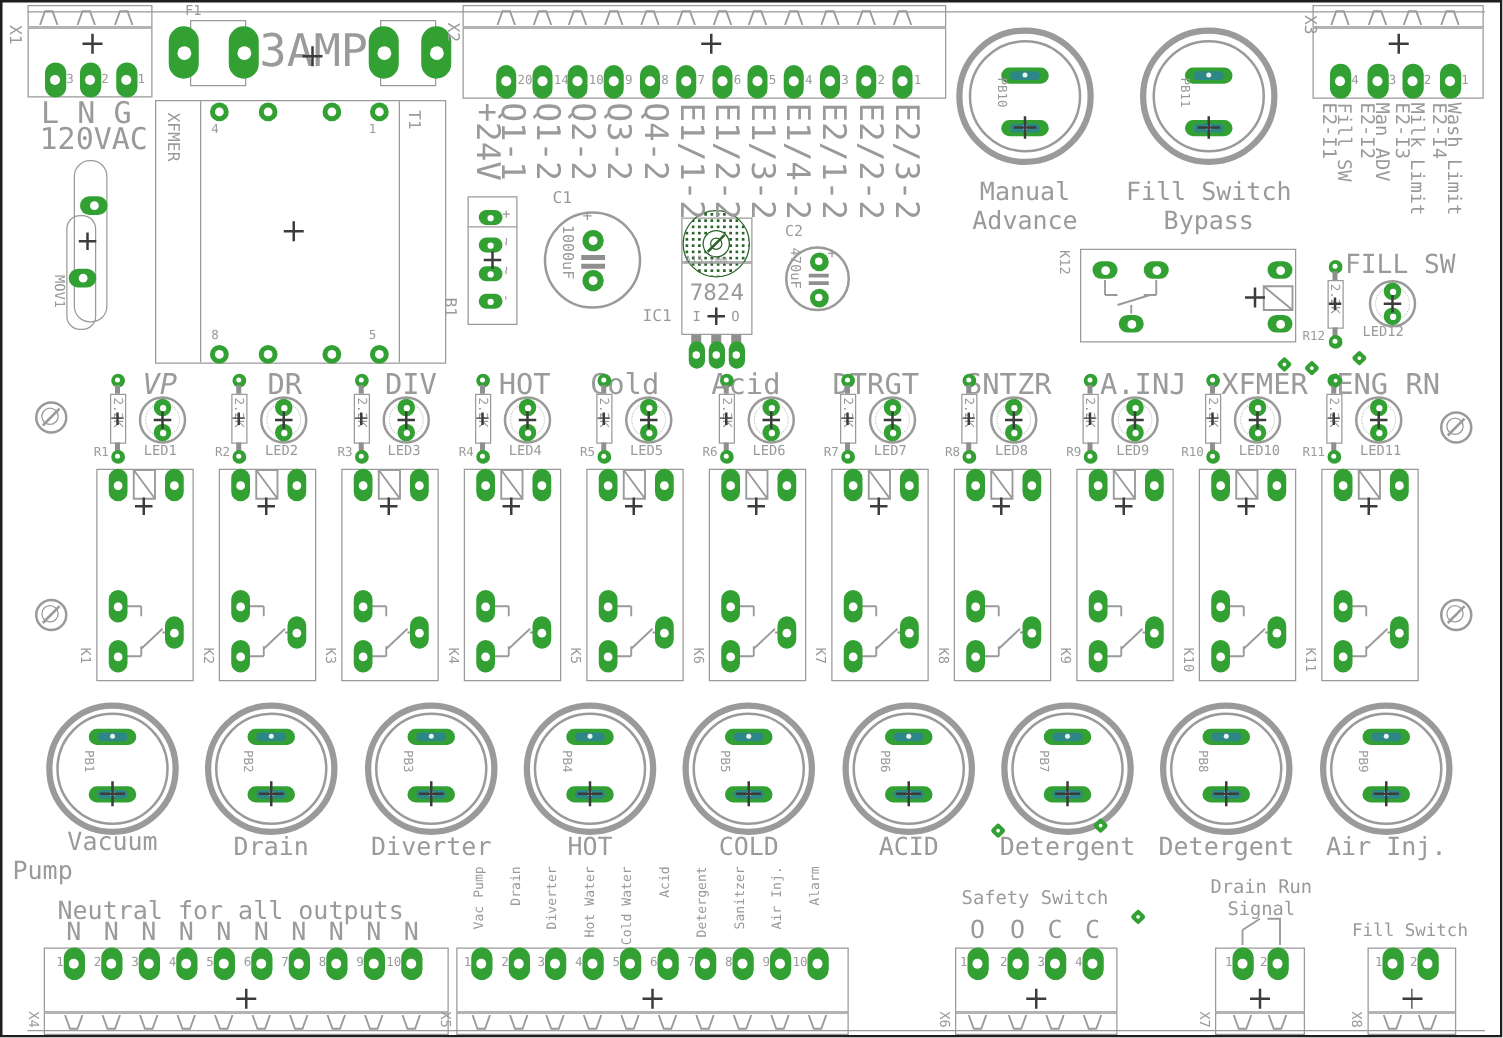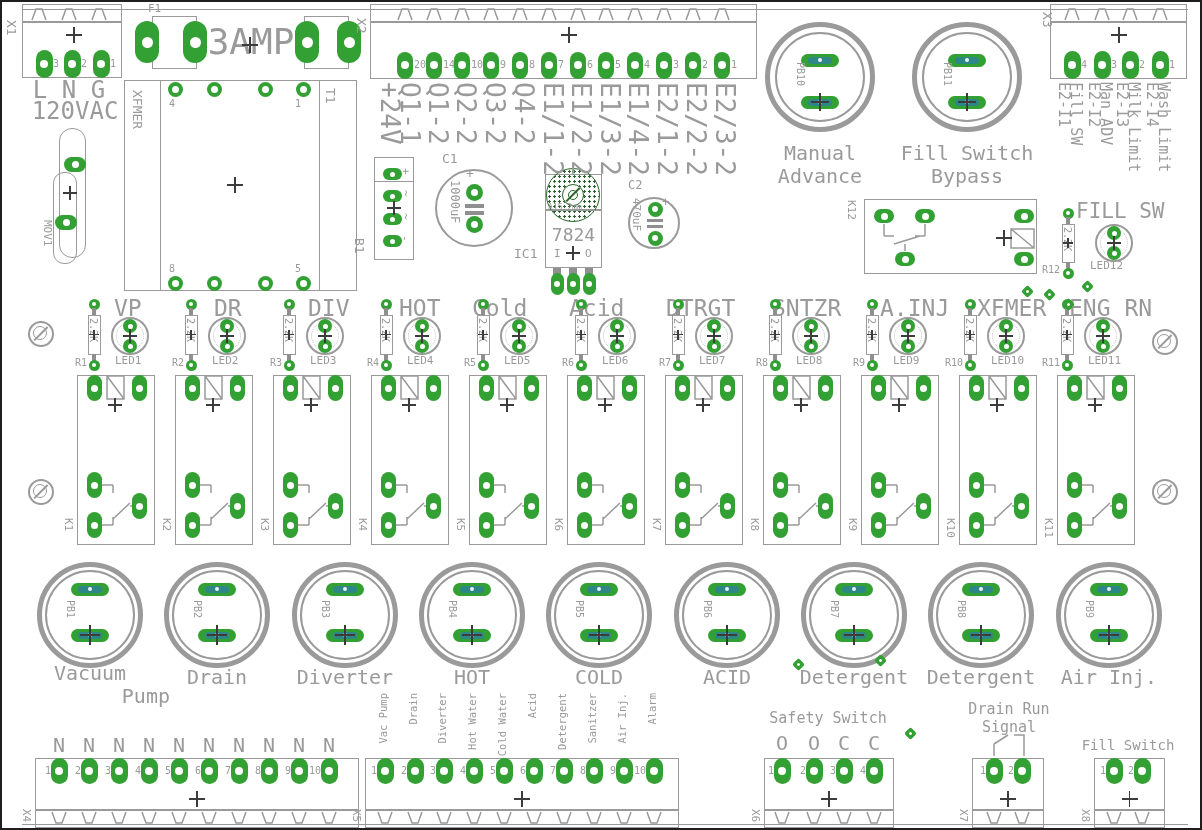--- a/index.html
+++ b/index.html
@@ -358,21 +358,21 @@
     <div class="abs ring" style="position: absolute; left: 1093px; top: 222px; width: 38px; height: 38px;"></div>
     <div class="abs ringd" style="position: absolute; left: 1098px; top: 227px; width: 28px; height: 28px;"></div>
     <div class="abs pad" style="position: absolute; left: 1105px; top: 224px; width: 14px; height: 14px; border-radius: 50%;">
       <div class="hole" style="width: 5px; height: 5px;"></div>
     </div>
     <div class="abs pad" style="position: absolute; left: 1105px; top: 244px; width: 14px; height: 14px; border-radius: 50%;">
       <div class="hole" style="width: 5px; height: 5px;"></div>
     </div>
     <div class="abs cross" style="position: absolute; left: 1105px; top: 234px; width: 14px; height: 14px;"></div>
     <div class="abs silk" style="position: absolute; left: 1088px; top: 258px; font-size: 11px;">LED12</div>
-    <div class="abs silk" style="position: absolute; left: 112px; top: 295px; font-size: 23px;">VP</div>
+    <div class="abs silk" style="position: absolute; left: 112px; top: 295px; font-size: 23px; font-style: italic;">VP</div>
     <div class="abs pad" style="position: absolute; left: 86.5px; top: 296.5px; width: 11px; height: 11px; border-radius: 50%;">
       <div class="hole" style="width: 4px; height: 4px;"></div>
     </div>
     <div class="abs lead" style="position: absolute; left: 90px; top: 306px; width: 4px; height: 8px;"></div>
     <div class="abs outline" style="position: absolute; left: 85.5px; top: 313px; width: 13px; height: 40px; background: rgb(255, 255, 255);"></div>
     <div class="abs silk vd" style="position: absolute; left: 88px; top: 316px; font-size: 10px;">2.2K</div>
     <div class="abs cross" style="position: absolute; left: 87px; top: 327.5px; width: 10px; height: 10px;"></div>
     <div class="abs lead" style="position: absolute; left: 90px; top: 352px; width: 4px; height: 8px;"></div>
     <div class="abs pad" style="position: absolute; left: 86.5px; top: 357.5px; width: 11px; height: 11px; border-radius: 50%;">
       <div class="hole" style="width: 4px; height: 4px;"></div>
@@ -857,21 +857,21 @@
       </div>
     </div>
     <div class="abs pad" style="position: absolute; left: 69px; top: 626.5px; width: 38px; height: 13px; border-radius: 7px;">
       <div class="pbslot">
         <div class="pbdot"></div>
       </div>
     </div>
     <div class="abs cross" style="position: absolute; left: 78px; top: 623px; width: 20px; height: 20px;"></div>
     <div class="abs silk vd" style="position: absolute; left: 65px; top: 598px; font-size: 10px;">PB1</div>
     <div class="abs silk" style="position: absolute; left: 8px; top: 661px; width: 160px; font-size: 20px; text-align: center;">Vacuum</div>
-    <div class="abs silk" style="position: absolute; left: 8px; top: 684px; width: 160px; font-size: 20px; text-align: right;">Pump</div>
+    <div class="abs silk" style="position: absolute; left: 8px; top: 684px; width: 160px; font-size: 20px; text-align: left;">Pump</div>
     <div class="abs ring" style="position: absolute; left: 162px; top: 560px; width: 106px; height: 106px; border-width: 5px;"></div>
     <div class="abs ring" style="position: absolute; left: 170px; top: 568px; width: 90px; height: 90px; border-width: 2.5px;"></div>
     <div class="abs pad" style="position: absolute; left: 196px; top: 580.5px; width: 38px; height: 13px; border-radius: 7px;">
       <div class="pbslot">
         <div class="pbdot"></div>
       </div>
     </div>
     <div class="abs pad" style="position: absolute; left: 196px; top: 626.5px; width: 38px; height: 13px; border-radius: 7px;">
       <div class="pbslot">
         <div class="pbdot"></div>
@@ -1025,20 +1025,21 @@
     <div class="abs pad" style="position: absolute; left: 318.5px; top: 756px; width: 17px; height: 26px; border-radius: 9.5px;">
       <div class="hole" style="width: 8px; height: 8px;"></div>
     </div>
     <div class="abs silk" style="position: absolute; left: 303px; top: 764px; width: 16px; font-size: 10px; text-align: right;">10</div>
     <div class="abs cross" style="position: absolute; left: 187px; top: 789px; width: 16px; height: 16px;"></div>
     <div class="abs outline" style="position: absolute; left: 33px; top: 808px; width: 324px; height: 18px;"></div>
     <svg width="324" height="18" viewBox="0 0 324 18" style="position: absolute; left: 33px; top: 808px;">
       <path d="M17,2 L21,13 L27,13 L31,2 M47,2 L51,13 L57,13 L61,2 M77,2 L81,13 L87,13 L91,2 M107,2 L111,13 L117,13 L121,2 M137,2 L141,13 L147,13 L151,2 M167,2 L171,13 L177,13 L181,2 M197,2 L201,13 L207,13 L211,2 M227,2 L231,13 L237,13 L241,2 M257,2 L261,13 L267,13 L271,2 M287,2 L291,13 L297,13 L301,2 " fill="none" stroke="#9a9a9a" stroke-width="1.5"></path>
     </svg>
     <div class="abs silk vd" style="position: absolute; left: 20px; top: 807px; font-size: 11px;">X4</div>
+    <div class="abs silk" style="position: absolute; left: 44px; top: 716px; font-size: 20px;">Neutral for all outputs</div>
     <div class="abs silk" style="position: absolute; left: 47px; top: 733px; width: 20px; font-size: 20px; text-align: center;">N</div>
     <div class="abs silk" style="position: absolute; left: 77px; top: 733px; width: 20px; font-size: 20px; text-align: center;">N</div>
     <div class="abs silk" style="position: absolute; left: 107px; top: 733px; width: 20px; font-size: 20px; text-align: center;">N</div>
     <div class="abs silk" style="position: absolute; left: 137px; top: 733px; width: 20px; font-size: 20px; text-align: center;">N</div>
     <div class="abs silk" style="position: absolute; left: 167px; top: 733px; width: 20px; font-size: 20px; text-align: center;">N</div>
     <div class="abs silk" style="position: absolute; left: 197px; top: 733px; width: 20px; font-size: 20px; text-align: center;">N</div>
     <div class="abs silk" style="position: absolute; left: 227px; top: 733px; width: 20px; font-size: 20px; text-align: center;">N</div>
     <div class="abs silk" style="position: absolute; left: 257px; top: 733px; width: 20px; font-size: 20px; text-align: center;">N</div>
     <div class="abs silk" style="position: absolute; left: 287px; top: 733px; width: 20px; font-size: 20px; text-align: center;">N</div>
     <div class="abs silk" style="position: absolute; left: 317px; top: 733px; width: 20px; font-size: 20px; text-align: center;">N</div>

